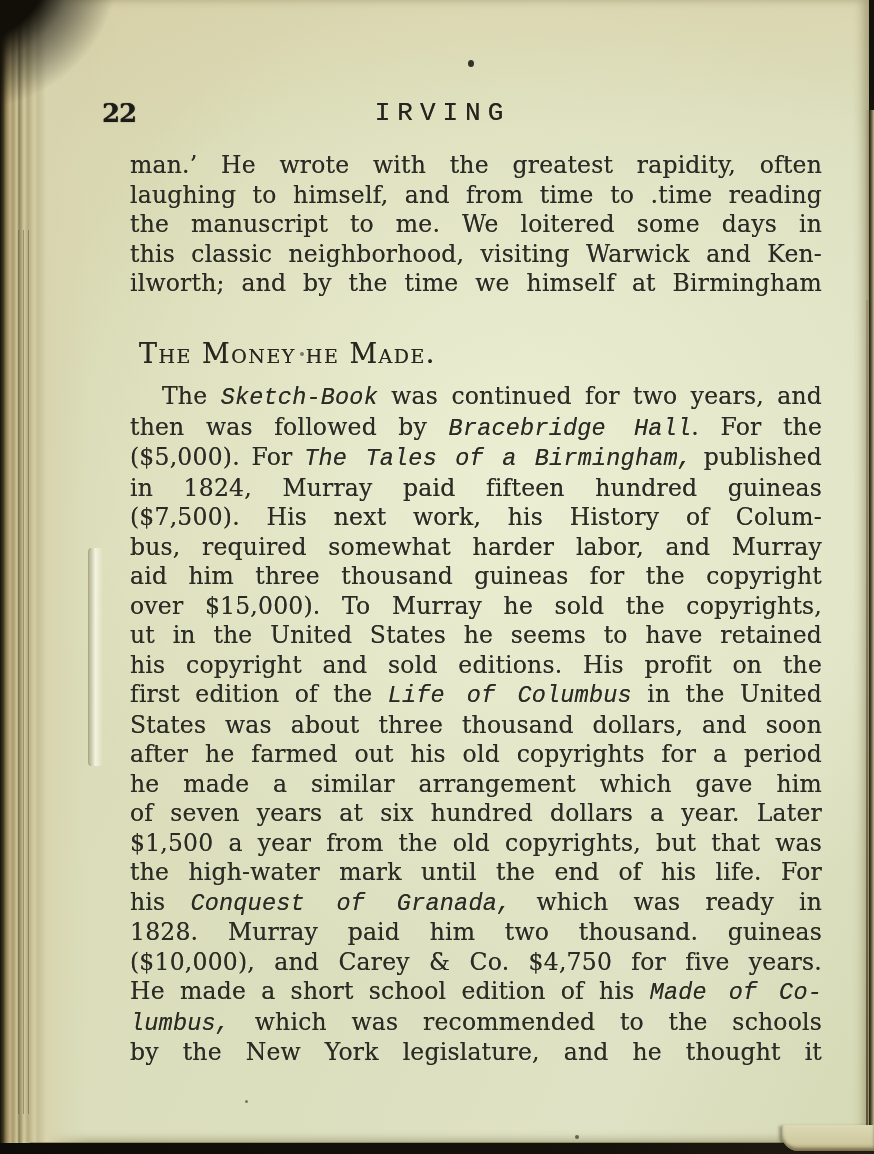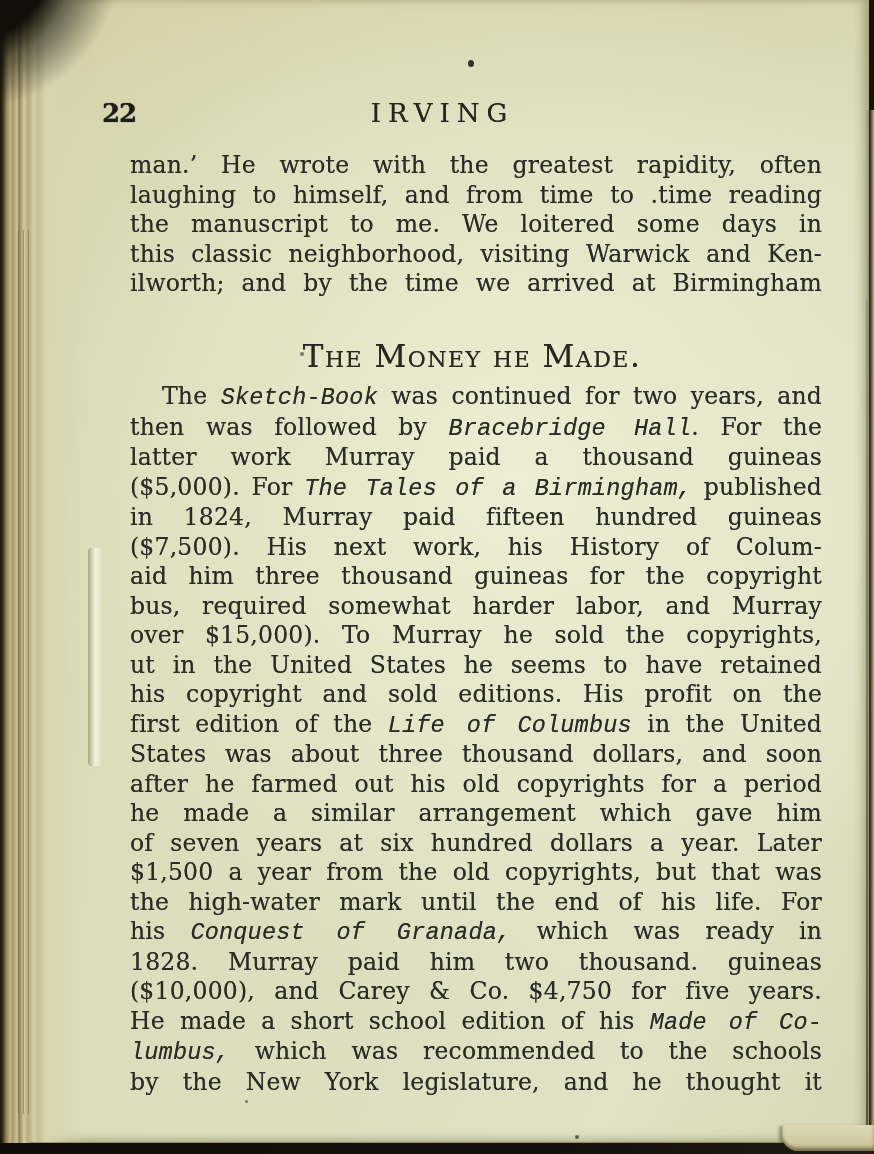--- a/index.html
+++ b/index.html
@@ -83,37 +83,38 @@
   .running-header{position:absolute;left:0;right:14px;top:98px;height:38px;}
   .page-number{
     position:absolute;left:72px;top:0;
     font-size:26px;font-weight:bold;color:#1d1c18;letter-spacing:-1px;
     text-shadow:0 0 1px rgba(25,25,18,0.8);
   }
   .book-title{
     display:block;text-align:center;
     font-size:26px;color:#25241e;letter-spacing:7px;
     text-shadow:0 0 0.5px rgba(30,30,22,0.7);
+    font-family:Liberation Mono, monospace;
   }
 
   .textblock{position:absolute;left:100px;width:692px;color:var(--ink,#2b2b26);}
   .para .line{
     font-size:23.5px;line-height:29.5px;
     text-align:justify;text-align-last:justify;
     letter-spacing:0.2px;
     text-shadow:0 0 0.6px rgba(40,40,30,0.65);
     white-space:nowrap;
   }
   .para .line i{font-style:italic;font-family:Liberation Mono, monospace;}
   .para.indent-first .line:first-child{padding-left:32px;}
   #para1{top:151px;}
   #heading{
-    position:absolute;left:96px;width:692px;top:338px;
-    text-align:center;font-variant:small-caps;
-    font-size:31px;letter-spacing:1.5px;color:#28271f;
+    position:absolute;left:109px;width:692px;top:338px;
+    text-align:left;font-variant:small-caps;
+    font-size:27px;letter-spacing:1.5px;color:#28271f;
     text-shadow:0 0 0.6px rgba(40,40,30,0.65);
   }
   #para2{top:382px;}
 </style>
 </head>
 <body>
 
 <div class="scene">
 
   <div class="page">
@@ -121,34 +122,33 @@
     <div class="running-header">
       <span class="page-number">22</span>
       <span class="book-title">IRVING</span>
     </div>
 
     <div class="textblock para" id="para1">
         <div class="line"><span>man.’ He wrote with the greatest rapidity, often</span></div>
         <div class="line"><span>laughing to himself, and from time to .time reading</span></div>
         <div class="line"><span>the manuscript to me. We loitered some days in</span></div>
         <div class="line"><span>this classic neighborhood, visiting Warwick and Ken-</span></div>
-        <div class="line"><span>ilworth; and by the time we arrived at Birmingham</span></div>
+        <div class="line"><span>ilworth; and by the time we himself at Birmingham</span></div>
       </div>
 
     <div id="heading">The Money he Made.</div>
 
     <div class="textblock para indent-first" id="para2">
         <div class="line"><span>The </span><i>Sketch-Book</i><span> was continued for two years, and</span></div>
         <div class="line"><span>then was followed by </span><i>Bracebridge Hall</i><span>. For the</span></div>
-        <div class="line"><span>latter work Murray paid a thousand guineas</span></div>
         <div class="line"><span>($5,000). For </span><i>The Tales of a Birmingham,</i><span> published</span></div>
         <div class="line"><span>in 1824, Murray paid fifteen hundred guineas</span></div>
         <div class="line"><span>($7,500). His next work, his History of Colum-</span></div>
+        <div class="line"><span>bus, required somewhat harder labor, and Murray</span></div>
         <div class="line"><span>aid him three thousand guineas for the copyright</span></div>
-        <div class="line"><span>bus, required somewhat harder labor, and Murray</span></div>
         <div class="line"><span>over $15,000). To Murray he sold the copyrights,</span></div>
         <div class="line"><span>ut in the United States he seems to have retained</span></div>
         <div class="line"><span>his copyright and sold editions. His profit on the</span></div>
         <div class="line"><span>first edition of the </span><i>Life of Columbus</i><span> in the United</span></div>
         <div class="line"><span>States was about three thousand dollars, and soon</span></div>
         <div class="line"><span>after he farmed out his old copyrights for a period</span></div>
         <div class="line"><span>he made a similar arrangement which gave him</span></div>
         <div class="line"><span>of seven years at six hundred dollars a year. Later</span></div>
         <div class="line"><span>$1,500 a year from the old copyrights, but that was</span></div>
         <div class="line"><span>the high-water mark until the end of his life. For</span></div>

